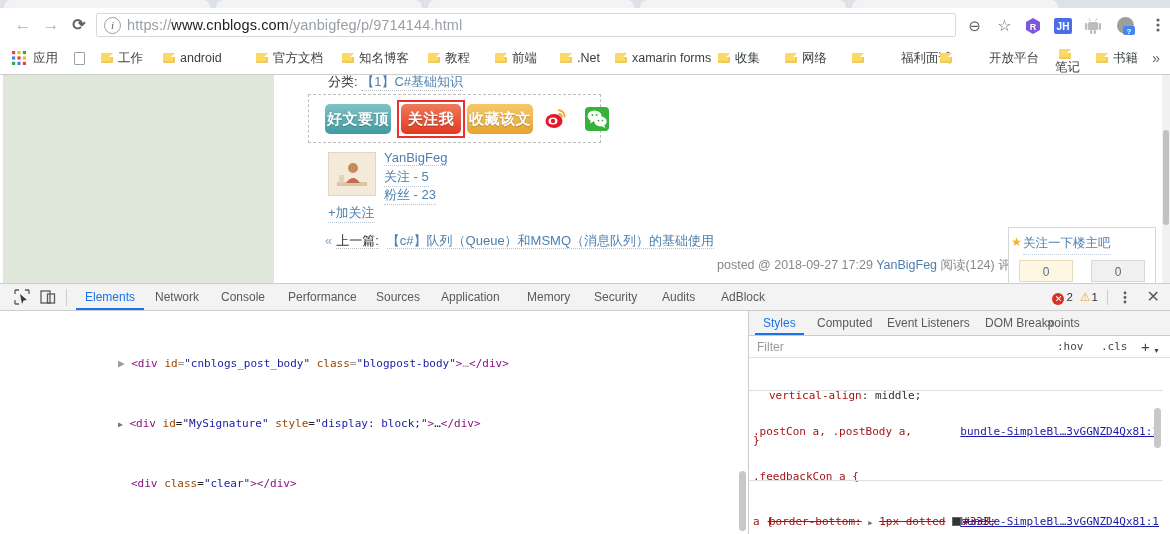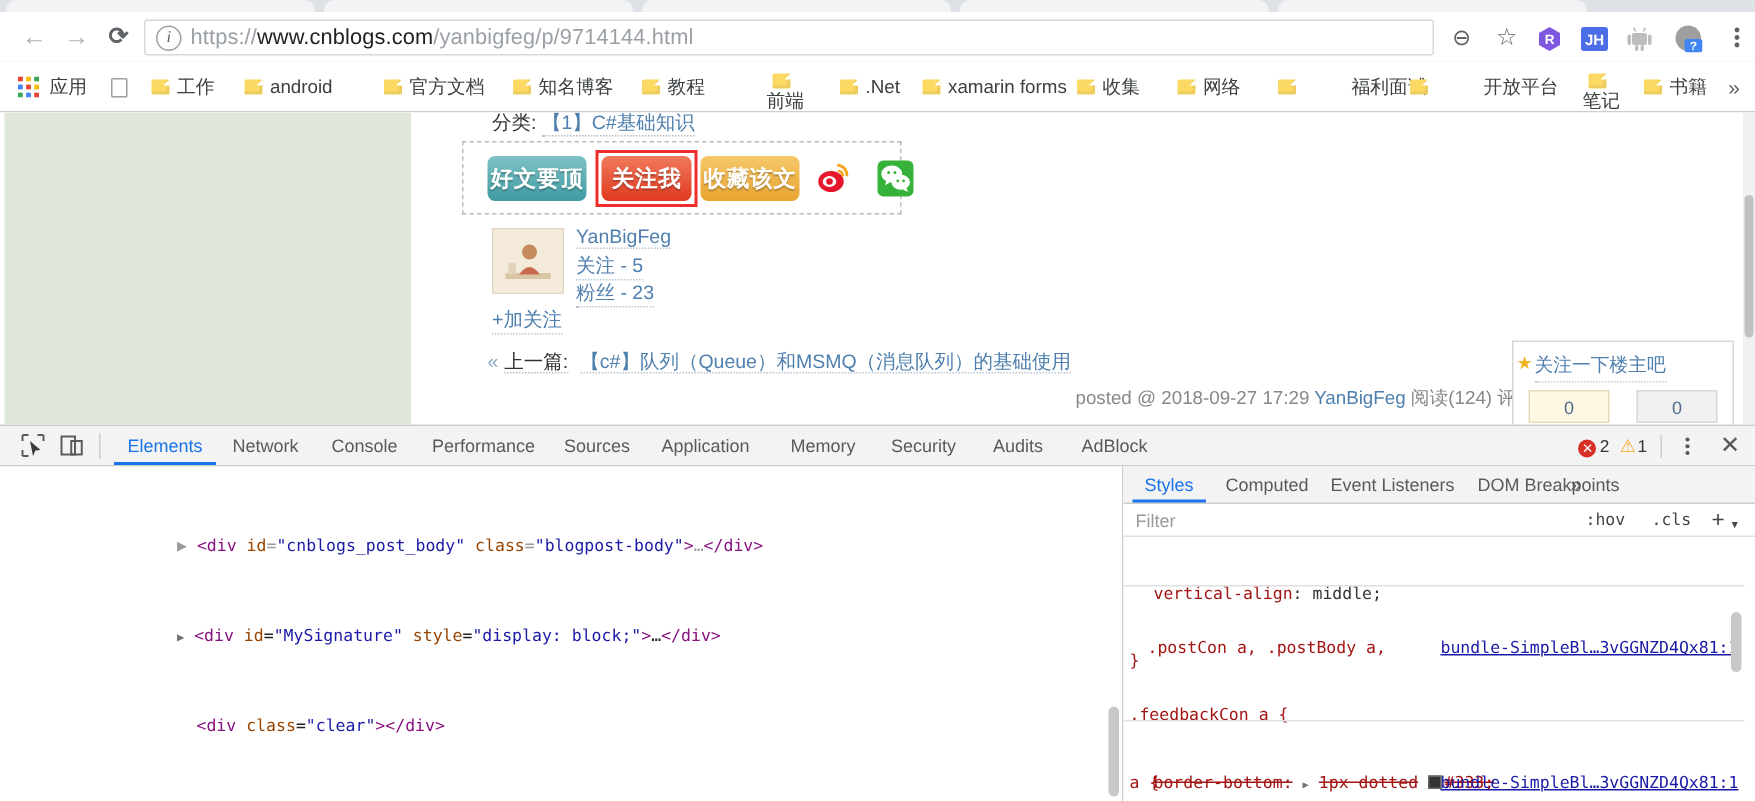--- a/index.html
+++ b/index.html
@@ -286,21 +286,21 @@
         <span>官方文档</span>
       </div>
     <div class="bk" style="left:342px;">
         <span class="folder"></span>
         <span>知名博客</span>
       </div>
     <div class="bk" style="left:428px;">
         <span class="folder"></span>
         <span>教程</span>
       </div>
-    <div class="bk" style="left:511px;flex-direction:column;">
+    <div class="bk" style="left:495px;">
         <span class="folder"></span>
         <span>前端</span>
       </div>
     <div class="bk" style="left:560px;">
         <span class="folder"></span>
         <span>.Net</span>
       </div>
     <div class="bk" style="left:615px;">
         <span class="folder"></span>
         <span>xamarin forms</span>
@@ -510,21 +510,21 @@
     <div id="sp-rules">
 
       
       <div style="position:absolute;left:0;top:0;width:414px;">
         <div style="padding-left:20px;"><span class="prop">vertical-align</span><span class="val">: middle;</span></div>
         <div style="padding-left:4px;"><span class="sel">}</span></div>
       </div>
 
       
       <div class="rule-sep" style="position:absolute;left:0;top:32px;width:414px;padding-top:3px;">
-        <div style="padding-left:4px;position:relative;margin-left:12px;"><span class="sel">.postCon a, .postBody a,</span><span class="origin">bundle-SimpleBl…3vGGNZD4Qx81:1</span></div>
+        <div style="padding-left:4px;position:relative;"><span class="sel">.postCon a, .postBody a,</span><span class="origin">bundle-SimpleBl…3vGGNZD4Qx81:1</span></div>
         <div style="padding-left:4px;"><span class="sel">.feedbackCon a {</span></div>
         <div style="padding-left:20px;"><span class="strike">border-bottom:</span> <span class="exp-tri">▶</span> <span class="strike">1px dotted</span> <span class="swatch" style="background:#333;"></span><span class="strike">#333;</span></div>
         
         
       </div>
 
       
       <div class="rule-sep" style="position:absolute;left:0;top:122px;width:414px;padding-top:3px;">
         <div style="padding-left:4px;position:relative;"><span class="sel">a {</span><span class="origin">bundle-SimpleBl…3vGGNZD4Qx81:1</span></div>
         

